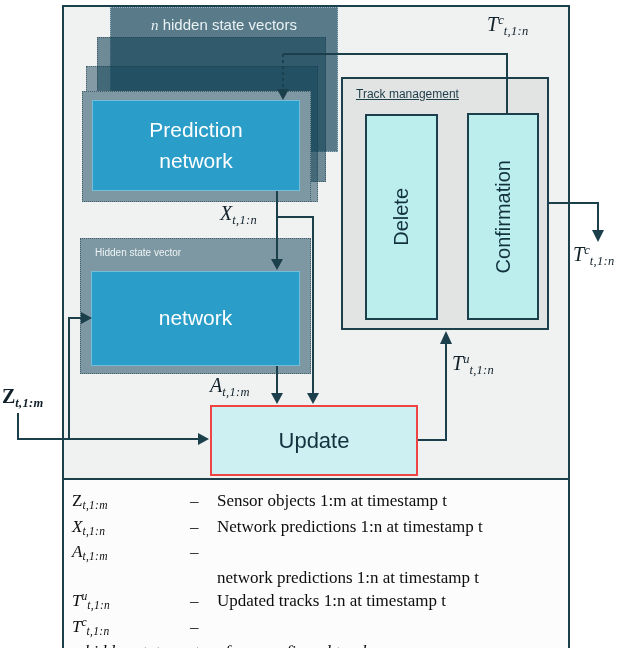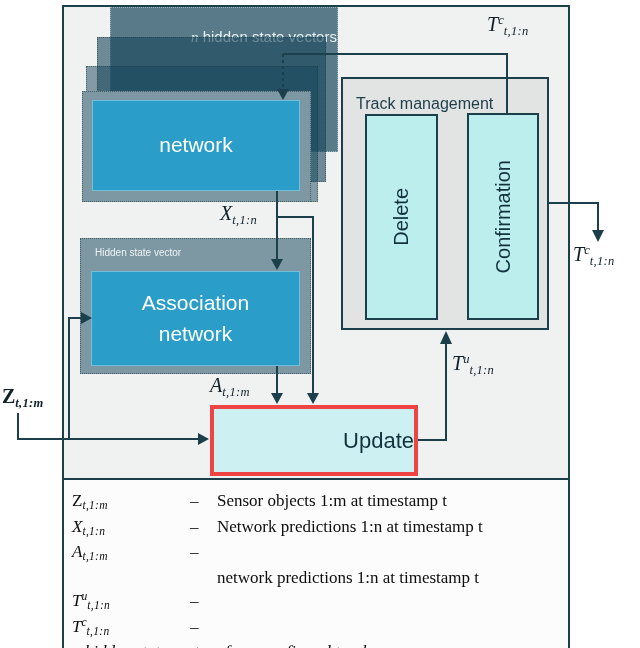--- a/index.html
+++ b/index.html
@@ -12,35 +12,35 @@
               border:2px solid #1b3f4b;border-top:none;padding:9px 8px 0 8px;}
   
   .layer{border:1px dotted rgba(205,225,233,0.55);}
   .layer1{left:110px;top:7px;width:228px;height:145px;background:rgba(31,78,97,0.72);}
   .layer2{left:97px;top:37px;width:229px;height:145px;background:rgba(23,70,90,0.60);border-color:rgba(18,48,60,0.5);}
   .layer3{left:86px;top:66px;width:232px;height:136px;background:rgba(23,70,90,0.50);border-color:rgba(18,48,60,0.5);}
   .frame{background:#7d98a2;border:1px dotted rgba(18,48,60,0.55);}
   .frame-pred{left:82px;top:91px;width:229px;height:111px;}
   .frame-assoc{left:80px;top:238px;width:231px;height:136px;}
   .frame-label{color:#eef4f6;font-size:10px;padding:8px 0 0 14px;white-space:nowrap;}
-  .stack-label{width:100%;text-align:center;color:#e9f1f3;font-size:15px;padding-top:20px;white-space:nowrap;margin-left:40px;}
+  .stack-label{width:100%;text-align:center;color:#e9f1f3;font-size:15px;padding-top:8px;white-space:nowrap;}
   .stack-label .it{font-family:"Liberation Serif",serif;font-style:italic;}
   .net-box{background:#2a9dc9;border:1px solid #72bedb;display:flex;flex-direction:column;
            align-items:center;justify-content:center;color:#ffffff;font-size:21px;line-height:1.45;}
   .net-pred{left:92px;top:100px;width:208px;height:91px;}
   .net-assoc{left:91px;top:271px;width:209px;height:95px;}
   
   .track-box{left:341px;top:77px;width:208px;height:253px;background:#e2e3e3;border:2px solid #1b3f4b;}
-  .track-title{color:#1d3d49;font-size:16px;padding:16px 0 0 13px;white-space:nowrap;}
+  .track-title{color:#1d3d49;font-size:12px;padding:8px 0 0 13px;white-space:nowrap;text-decoration:underline;}
   .vert-box{background:#bdeeee;border:2px solid #1b3f4b;display:flex;align-items:center;justify-content:center;}
   .vert-box span{writing-mode:vertical-rl;transform:rotate(180deg);font-size:20px;color:#12323e;}
   .box-delete{left:365px;top:114px;width:73px;height:206px;}
   .box-conf{left:467px;top:113px;width:72px;height:207px;}
-  .update-box{left:210px;top:405px;width:208px;height:71px;background:#cdf1f2;border:4px solid #ef4444;
-              display:flex;align-items:center;justify-content:flex-end;font-size:22px;color:#12323e;}
+  .update-box{left:210px;top:405px;width:208px;height:71px;background:#cdf1f2;border:2px solid #ef4444;
+              display:flex;align-items:center;justify-content:center;font-size:22px;color:#12323e;}
   
   svg.wires{position:absolute;left:0;top:0;}
   
   .mlab{font-family:"Liberation Serif",serif;color:#10212a;font-size:20px;white-space:nowrap;}
   .mlab .base{font-style:italic;}
   .mlab .roman{font-style:normal;font-weight:bold;}
   .msup{font-size:12.5px;font-style:italic;position:relative;top:-7px;}
   .msub{font-size:12.5px;font-style:italic;position:relative;top:4px;letter-spacing:0.3px;}
   
   .lrow{display:flex;line-height:23.5px;font-family:"Liberation Serif",serif;font-size:17px;color:#0d0d0d;}
@@ -62,28 +62,28 @@
   <div class="abs main-box"></div>
 
   <div class="abs layer layer1">
     <div class="stack-label"><span class="it">n</span><span> hidden state vectors</span></div>
   </div>
   <div class="abs layer layer2"></div>
   <div class="abs layer layer3"></div>
 
   <div class="abs frame frame-pred"></div>
   <div class="abs net-box net-pred">
+    <span>Prediction</span>
     <span>network</span>
   </div>
 
   <div class="abs frame frame-assoc">
     <div class="frame-label">Hidden state vector</div>
   </div>
   <div class="abs net-box net-assoc">
-    <span>Association</span>
     <span>network</span>
   </div>
 
   <div class="abs track-box">
     <div class="track-title">Track management</div>
   </div>
   <div class="abs vert-box box-delete">
     <span>Delete</span>
   </div>
   <div class="abs vert-box box-conf">
@@ -153,20 +153,21 @@
       <span class="ldash">–</span>
     </div>
     <div class="lrow">
       <span class="sym"></span>
       <span class="ldash"></span>
       <span class="desc">network predictions 1:n at timestamp t</span>
     </div>
     <div class="lrow">
       <span class="sym"><span class="base">T</span><span class="msup">u</span><span class="msub">t,1:n</span></span>
       <span class="ldash">–</span>
+      <span class="desc">Updated tracks 1:n at timestamp t</span>
     </div>
     <div class="lrow">
       <span class="sym"><span class="base">T</span><span class="msup">c</span><span class="msub">t,1:n</span></span>
       <span class="ldash">–</span>
     </div>
     <div class="footer-line">n hidden state vectors for n confirmed tracks</div>
   </div>
 
 </div>
 

